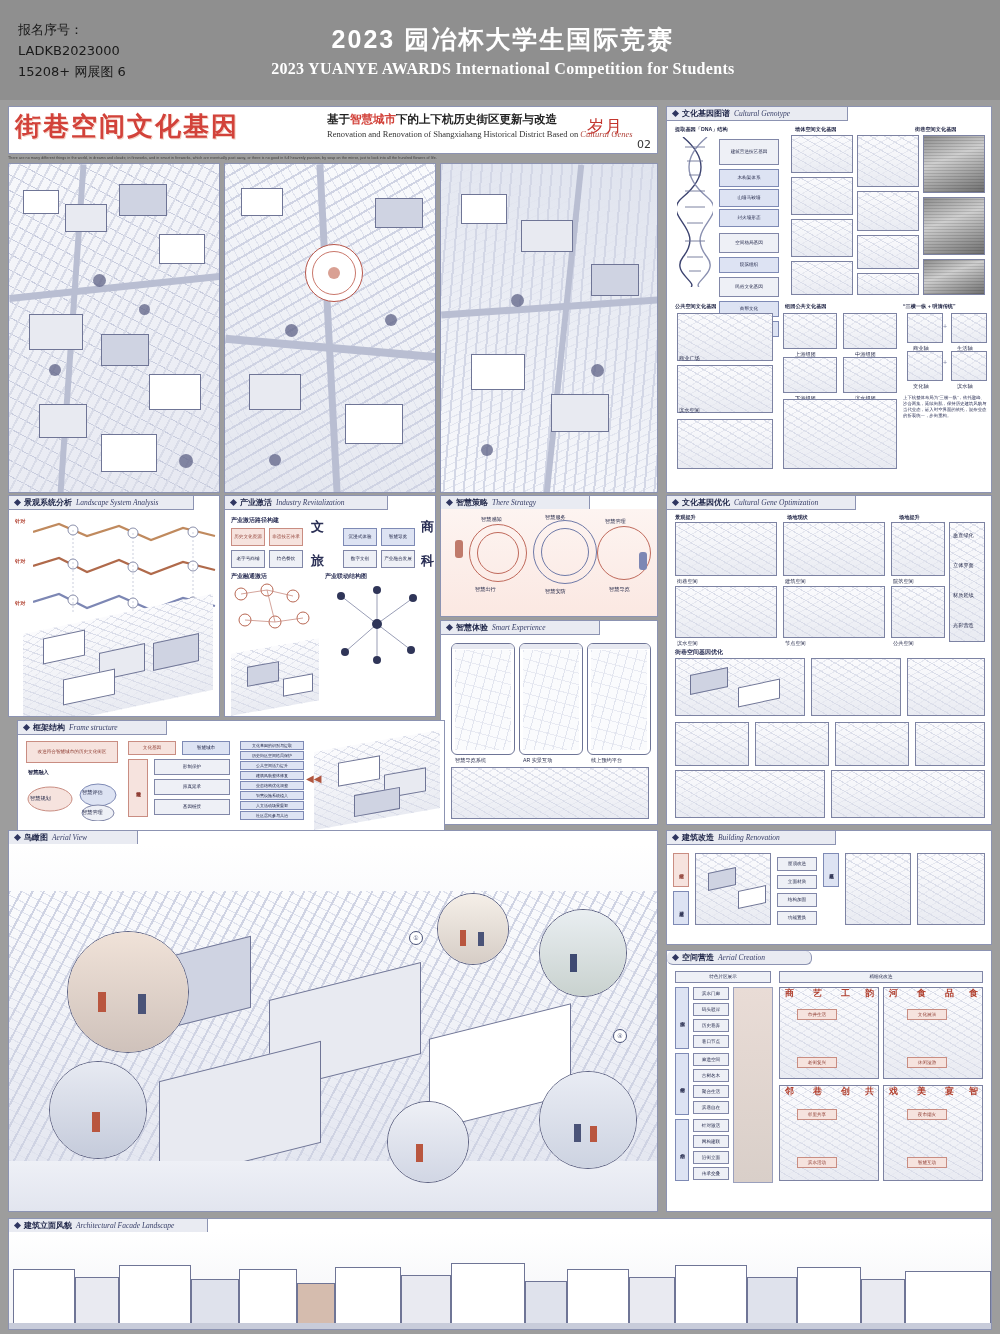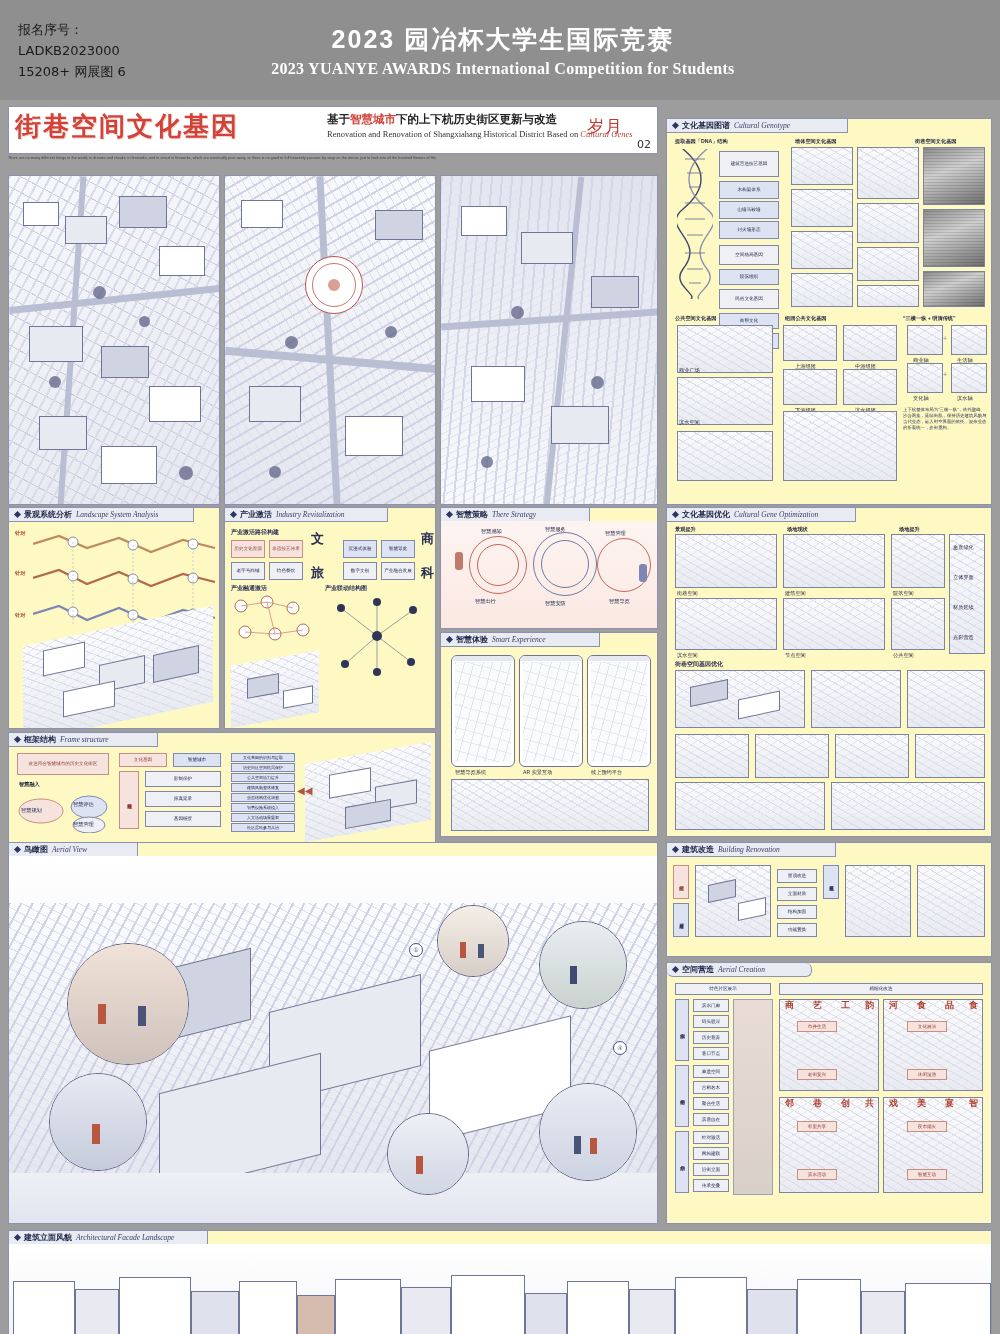--- a/index.html
+++ b/index.html
@@ -13,21 +13,21 @@
   .logo-mark{width:36px;height:40px;background:#ffffff;border-radius:3px;position:relative;}
   .logo-mark:after{content:"";position:absolute;left:9px;top:5px;width:16px;height:30px;border-left:4px solid #1f6a67;border-bottom:4px solid #1f6a67;border-radius:0 0 0 14px;transform:rotate(-8deg);}
   .logo-en{font-size:13px;font-weight:bold;letter-spacing:.5px;line-height:13px;text-align:left;}
   .logo-cn{font-size:11px;margin-top:4px;letter-spacing:2px;}
   .reg{margin-left:18px;color:#1a1a1a;font-size:13px;line-height:21px;font-family:"DejaVu Sans",sans-serif;}
   .titles{flex:1;text-align:center;color:#fff;padding-right:120px;}
   .title-cn{font-size:25px;font-weight:bold;letter-spacing:2px;}
   .title-en{font-size:16px;font-weight:bold;font-family:"Liberation Serif",serif;letter-spacing:.3px;margin-top:4px;}
 
   
-  .panel{position:absolute;background:#fef9c3;border:1px solid #8c93b2;box-sizing:border-box;overflow:hidden;margin-top:12px;}
+  .panel{position:absolute;background:#ffffff;border:1px solid #8c93b2;box-sizing:border-box;overflow:hidden;}
   .cap{position:absolute;left:0;top:0;height:13px;background:#e9ebf2;border-right:1px solid #8c93b2;border-bottom:1px solid #8c93b2;display:flex;align-items:center;gap:4px;padding:0 6px;font-size:7.5px;color:#1d2447;white-space:nowrap;}
   .cap b{font-size:8px;font-weight:bold;}
   .cap i{font-style:italic;font-family:"Liberation Serif",serif;font-size:7.5px;color:#394069;}
   .cap .dot{width:5px;height:5px;background:#2e3560;transform:rotate(45deg);}
 
   
   .banner{position:absolute;left:8px;top:106px;width:650px;height:48px;background:#ffffff;border:1px solid #8c93b2;box-sizing:border-box;}
   .banner-cn{position:absolute;left:6px;top:2px;font-size:26px;font-weight:bold;color:#d2423a;font-family:"DejaVu Serif",serif;letter-spacing:2px;text-shadow:1px 1px 0 #f3d3c6;}
   .banner-sub{position:absolute;left:318px;top:5px;font-size:11.5px;color:#222;font-weight:bold;}
   .banner-sub .hl{color:#d2423a;}
@@ -437,21 +437,21 @@
         <div class="scr"></div>
     </div>
     <div class="lbl" style="left:14px;top:136px;">智慧导览系统</div>
     <div class="lbl" style="left:82px;top:136px;">AR 实景互动</div>
     <div class="lbl" style="left:150px;top:136px;">线上预约平台</div>
     <div class="mini" style="left:10px;top:146px;width:198px;height:52px;">
         <div class="art axo"></div>
       </div>
   </div>
 
-  <div class="panel" style="left:8px;top:720px;width:428px;height:121px;padding-left:36px;">
+  <div class="panel" style="left:17px;top:720px;width:428px;height:121px;padding-left:36px;">
     <div class="cap" style="width:136px;">
       <span class="dot"></span>
       <b>框架结构</b>
       <i>Frame structure</i>
     </div>
     <div class="chip red" style="left:8px;top:20px;width:92px;height:22px;">改造符合智慧城市的历史文化街区</div>
     <div class="lbl b" style="left:10px;top:48px;">智慧融入</div>
     <svg style="position:absolute;left:6px;top:54px;width:98px;height:46px;" viewBox="0 0 98 46">
       <ellipse cx="26" cy="24" rx="22" ry="12" fill="#f6e3de" stroke="#c98d82"></ellipse>
       <ellipse cx="74" cy="20" rx="18" ry="11" fill="#dde3f3" stroke="#7e8ab5"></ellipse>

